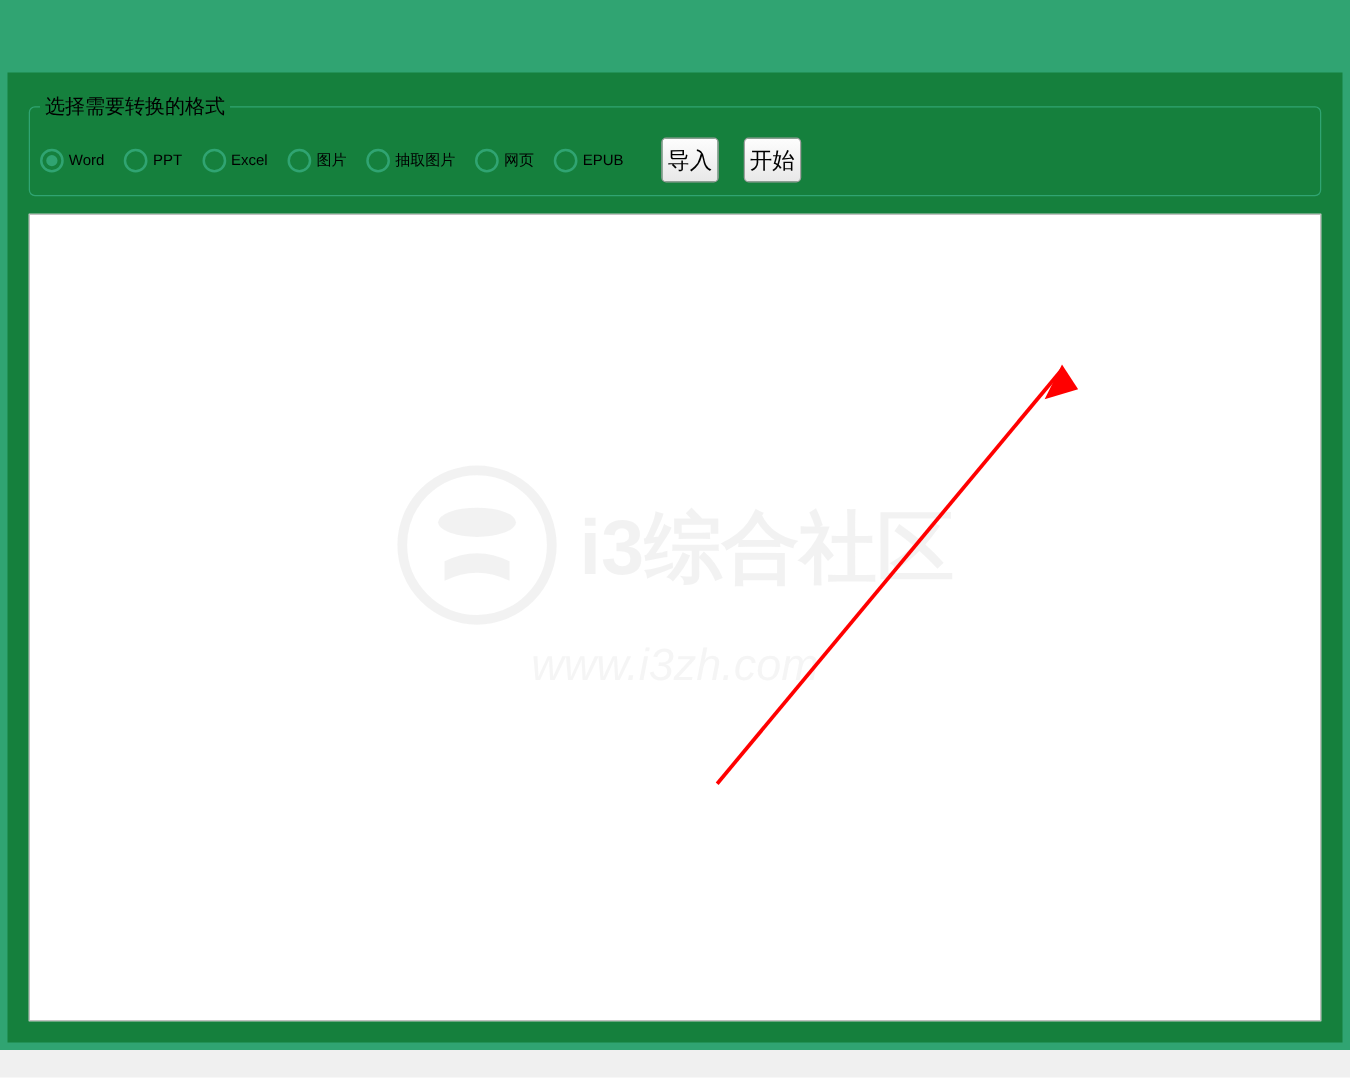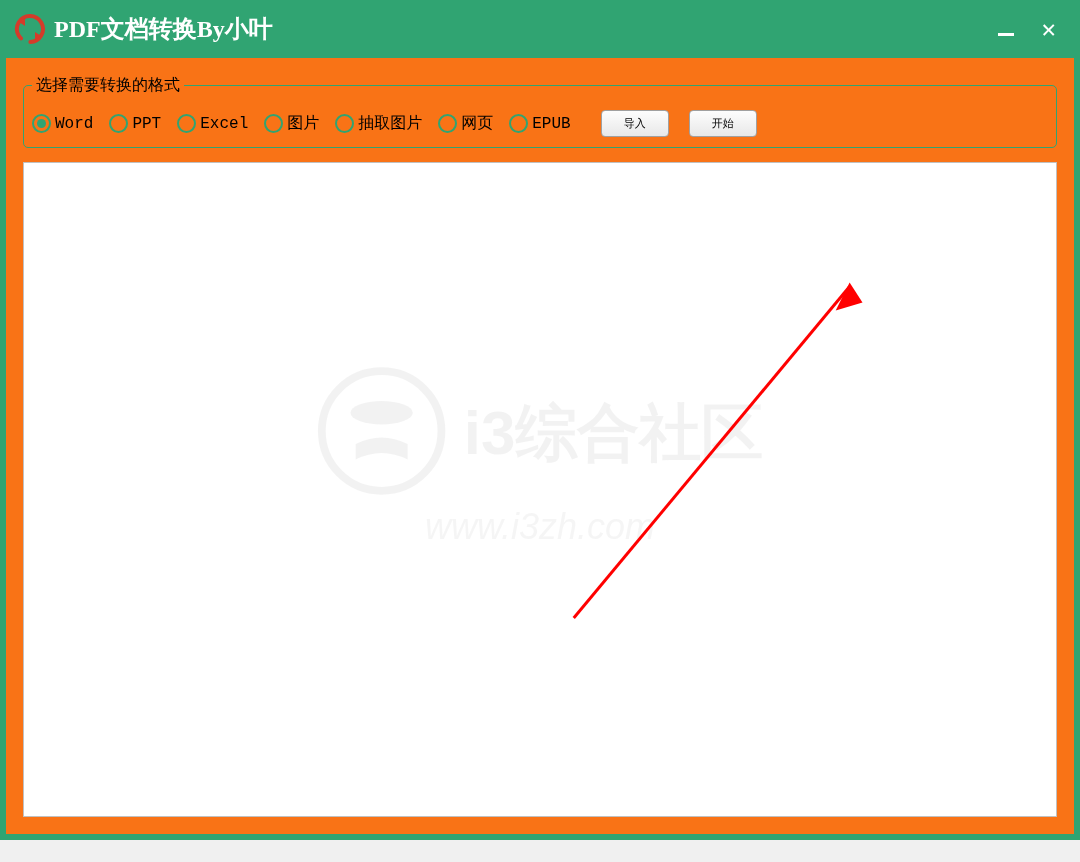--- a/index.html
+++ b/index.html
@@ -55,21 +55,21 @@
   color: white;
   font-weight: bold;
   cursor: pointer;
 }
 .client-area {
   position: absolute;
   top: 58px;
   left: 6px;
   right: 6px;
   bottom: 6px;
-  background: #f97316;
+  background: #15803d;
   padding: 17px;
   display: flex;
   flex-direction: column;
   gap: 14px;
 }
 fieldset.format-group {
   border: 1px solid #30a472;
   border-radius: 5px;
   padding: 14px 8px 10px 8px;
   position: relative;
@@ -102,34 +102,34 @@
   justify-content: center;
 }
 .radio-circle.checked::after {
   content: "";
   width: 9px;
   height: 9px;
   background: #30a472;
   border-radius: 50%;
 }
 .radio-label {
-  font-family: Liberation Mono, monospace;
-  font-size: 16px;
+  font-family: Liberation Sans, sans-serif;
+  font-size: 12px;
 }
 .action-buttons {
   display: flex;
   gap: 20px;
   margin-left: 14px;
 }
 .btn {
-  padding: 5px 22px;
+  padding: 5px 4px;
   background: linear-gradient(#fdfdfd, #e8e8e8);
   border: 1px solid #a0a0a0;
   border-radius: 4px;
-  font-size: 11px;
+  font-size: 18px;
   font-family: "SimSun", "宋体", serif;
   cursor: pointer;
 }
 .table-wrap {
   flex: 1;
   border: 1px solid #c0c0c0;
   background: white;
   overflow: hidden;
   position: relative;
 }
@@ -190,34 +190,20 @@
   width: 100%;
   height: 420px;
   pointer-events: none;
 }
 </style>
 </head>
 <body>
 
 <div class="window">
 
-  <div class="titlebar">
-    <span class="title-icon">
-      <svg width="34" height="34" viewBox="0 0 34 34">
-        <path d="M17 4 A13 13 0 1 1 16.9 4" fill="none" stroke="#d43b2a" stroke-width="4" stroke-linecap="round" stroke-dasharray="40 10"></path>
-        <path d="M12 6 L6 10 L12 14 Z" fill="#d43b2a"></path>
-        <path d="M22 28 L28 24 L22 20 Z" fill="#d43b2a"></path>
-      </svg>
-    </span>
-    <span class="title-text">PDF文档转换By小叶</span>
-    <div class="win-controls">
-      <div class="win-min"></div>
-      <div class="win-close">✕</div>
-    </div>
-  </div>
 
   <div class="client-area">
 
     <fieldset class="format-group">
       <legend>选择需要转换的格式</legend>
       <div class="format-row">
         <label class="radio-item">
           <span class="radio-circle checked"></span>
           <span class="radio-label">Word</span>
         </label>

